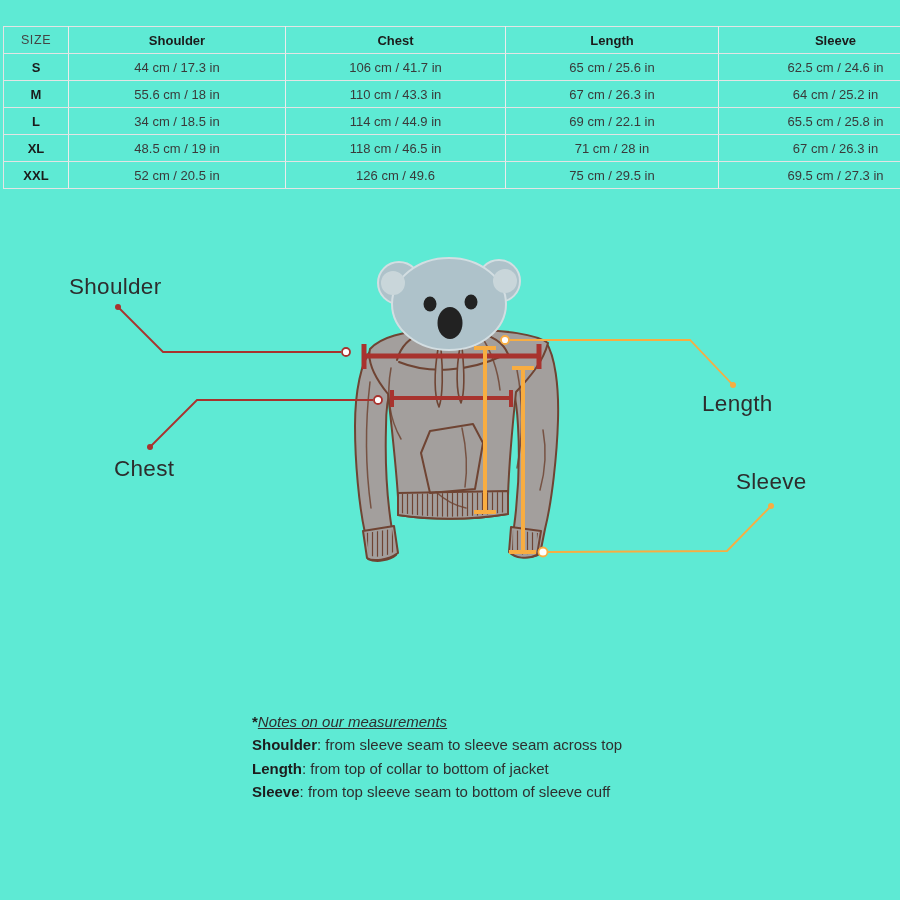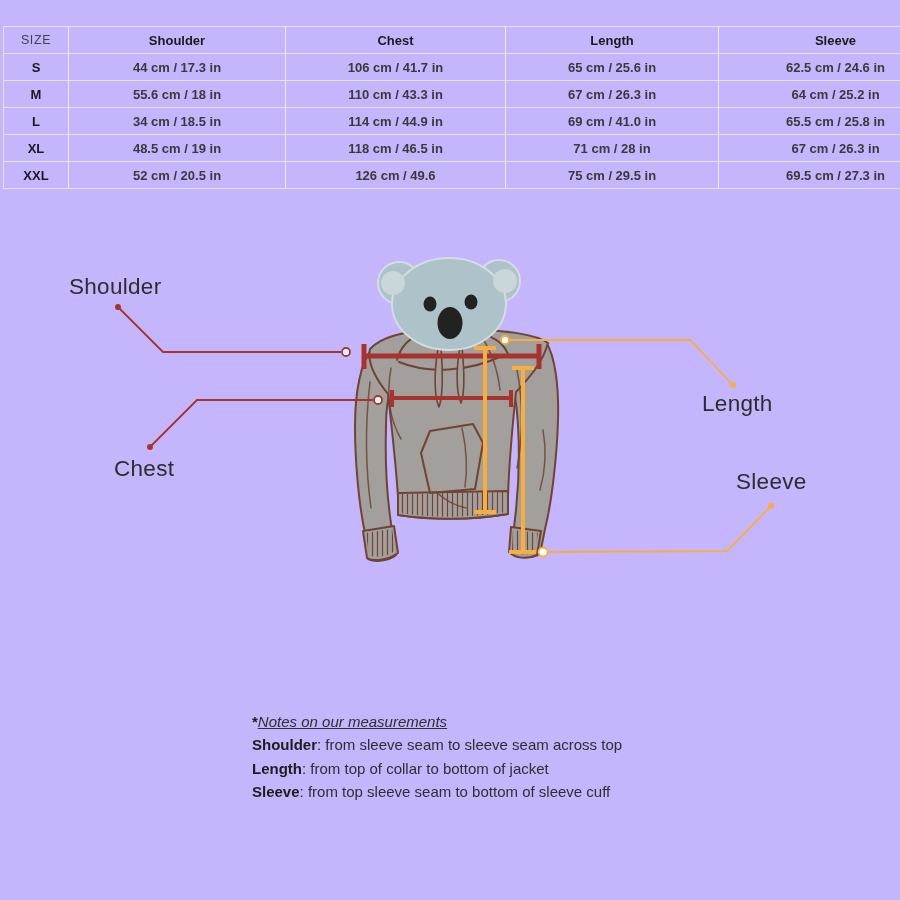--- a/index.html
+++ b/index.html
@@ -1,28 +1,28 @@
 <!DOCTYPE html>
 <html style="--measure-red: #a8332e; --measure-yellow: #f8ad41; --hoodie-fill: #a39f9d; --hoodie-outline: #6f4433; --koala-fill: #aec2ca; --koala-inner-ear: #c9d6da; --koala-features: #222222;"><head>
 <meta charset="utf-8">
 <style>
   html,body{margin:0;padding:0;background:#fff;}
   .canvas{
-    position:relative;width:900px;height:900px;background:#c4b5fd;overflow:hidden;
+    position:relative;width:900px;height:900px;background:#5eead4;overflow:hidden;
     font-family:"Liberation Sans",sans-serif;
   }
   
   .size-table{
     position:absolute;left:3px;top:26px;width:949px;
     border-collapse:collapse;table-layout:fixed;
   }
   .size-table th,.size-table td{
     border:1px solid #e4e4e4;border-right-color:#ececec;
     height:26px;text-align:center;vertical-align:middle;padding:0;
-    font-size:13px;color:#3a3a3a;font-weight:700;white-space:nowrap;
+    font-size:13px;color:#3a3a3a;font-weight:400;white-space:nowrap;
   }
   .size-table th{font-weight:700;color:#1b1b1b;}
   .size-table th.size-head{font-weight:400;font-size:12.5px;color:#444;letter-spacing:.6px;}
   .size-table td.size-cell{font-weight:700;color:#1b1b1b;}
   
   .diagram-svg{position:absolute;left:0;top:0;}
   .diagram-label{
     position:absolute;font-size:22.5px;font-weight:500;color:#2d2d2d;letter-spacing:.3px;
   }
   .h-fill{fill:var(--hoodie-fill);stroke:var(--hoodie-outline);stroke-width:2;stroke-linejoin:round;}
@@ -81,21 +81,21 @@
         <td class="size-cell">M</td>
         <td>55.6 cm / 18 in</td>
         <td>110 cm / 43.3 in</td>
         <td>67 cm / 26.3 in</td>
         <td>64 cm / 25.2 in</td>
       </tr>
       <tr>
         <td class="size-cell">L</td>
         <td>34 cm / 18.5 in</td>
         <td>114 cm / 44.9 in</td>
-        <td>69 cm / 41.0 in</td>
+        <td>69 cm / 22.1 in</td>
         <td>65.5 cm / 25.8 in</td>
       </tr>
       <tr>
         <td class="size-cell">XL</td>
         <td>48.5 cm / 19 in</td>
         <td>118 cm / 46.5 in</td>
         <td>71 cm / 28 in</td>
         <td>67 cm / 26.3 in</td>
       </tr>
       <tr>

